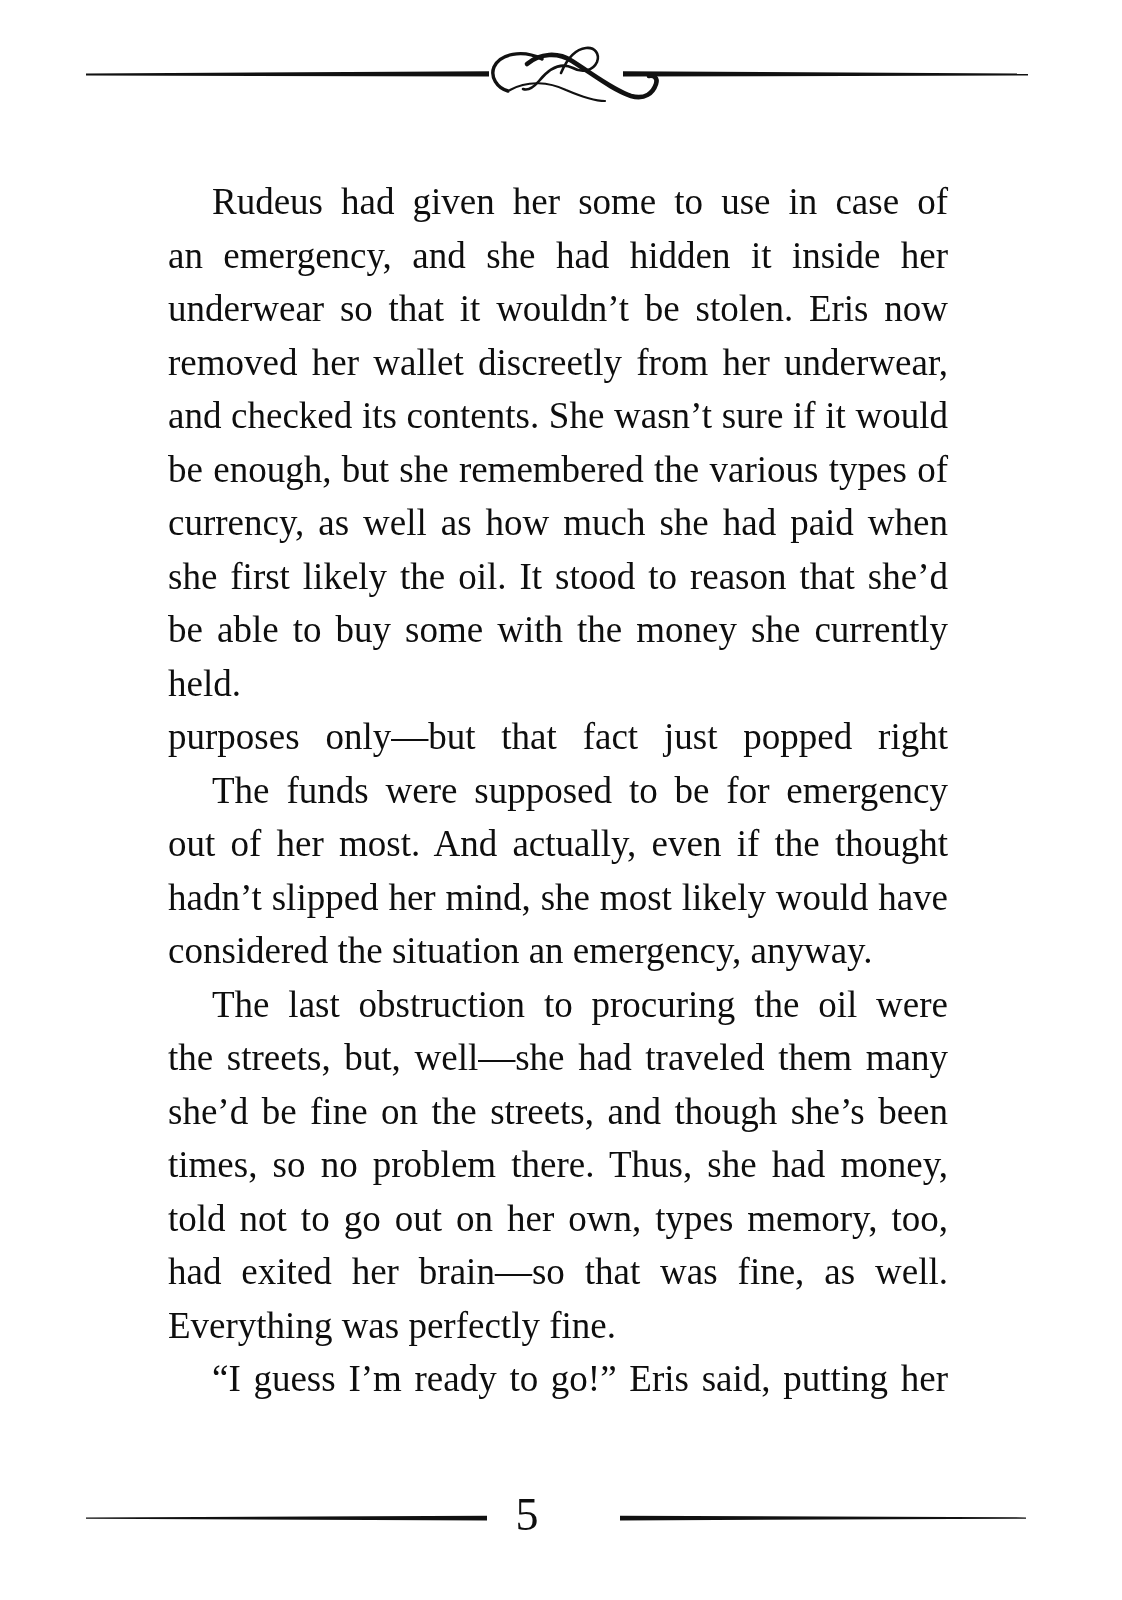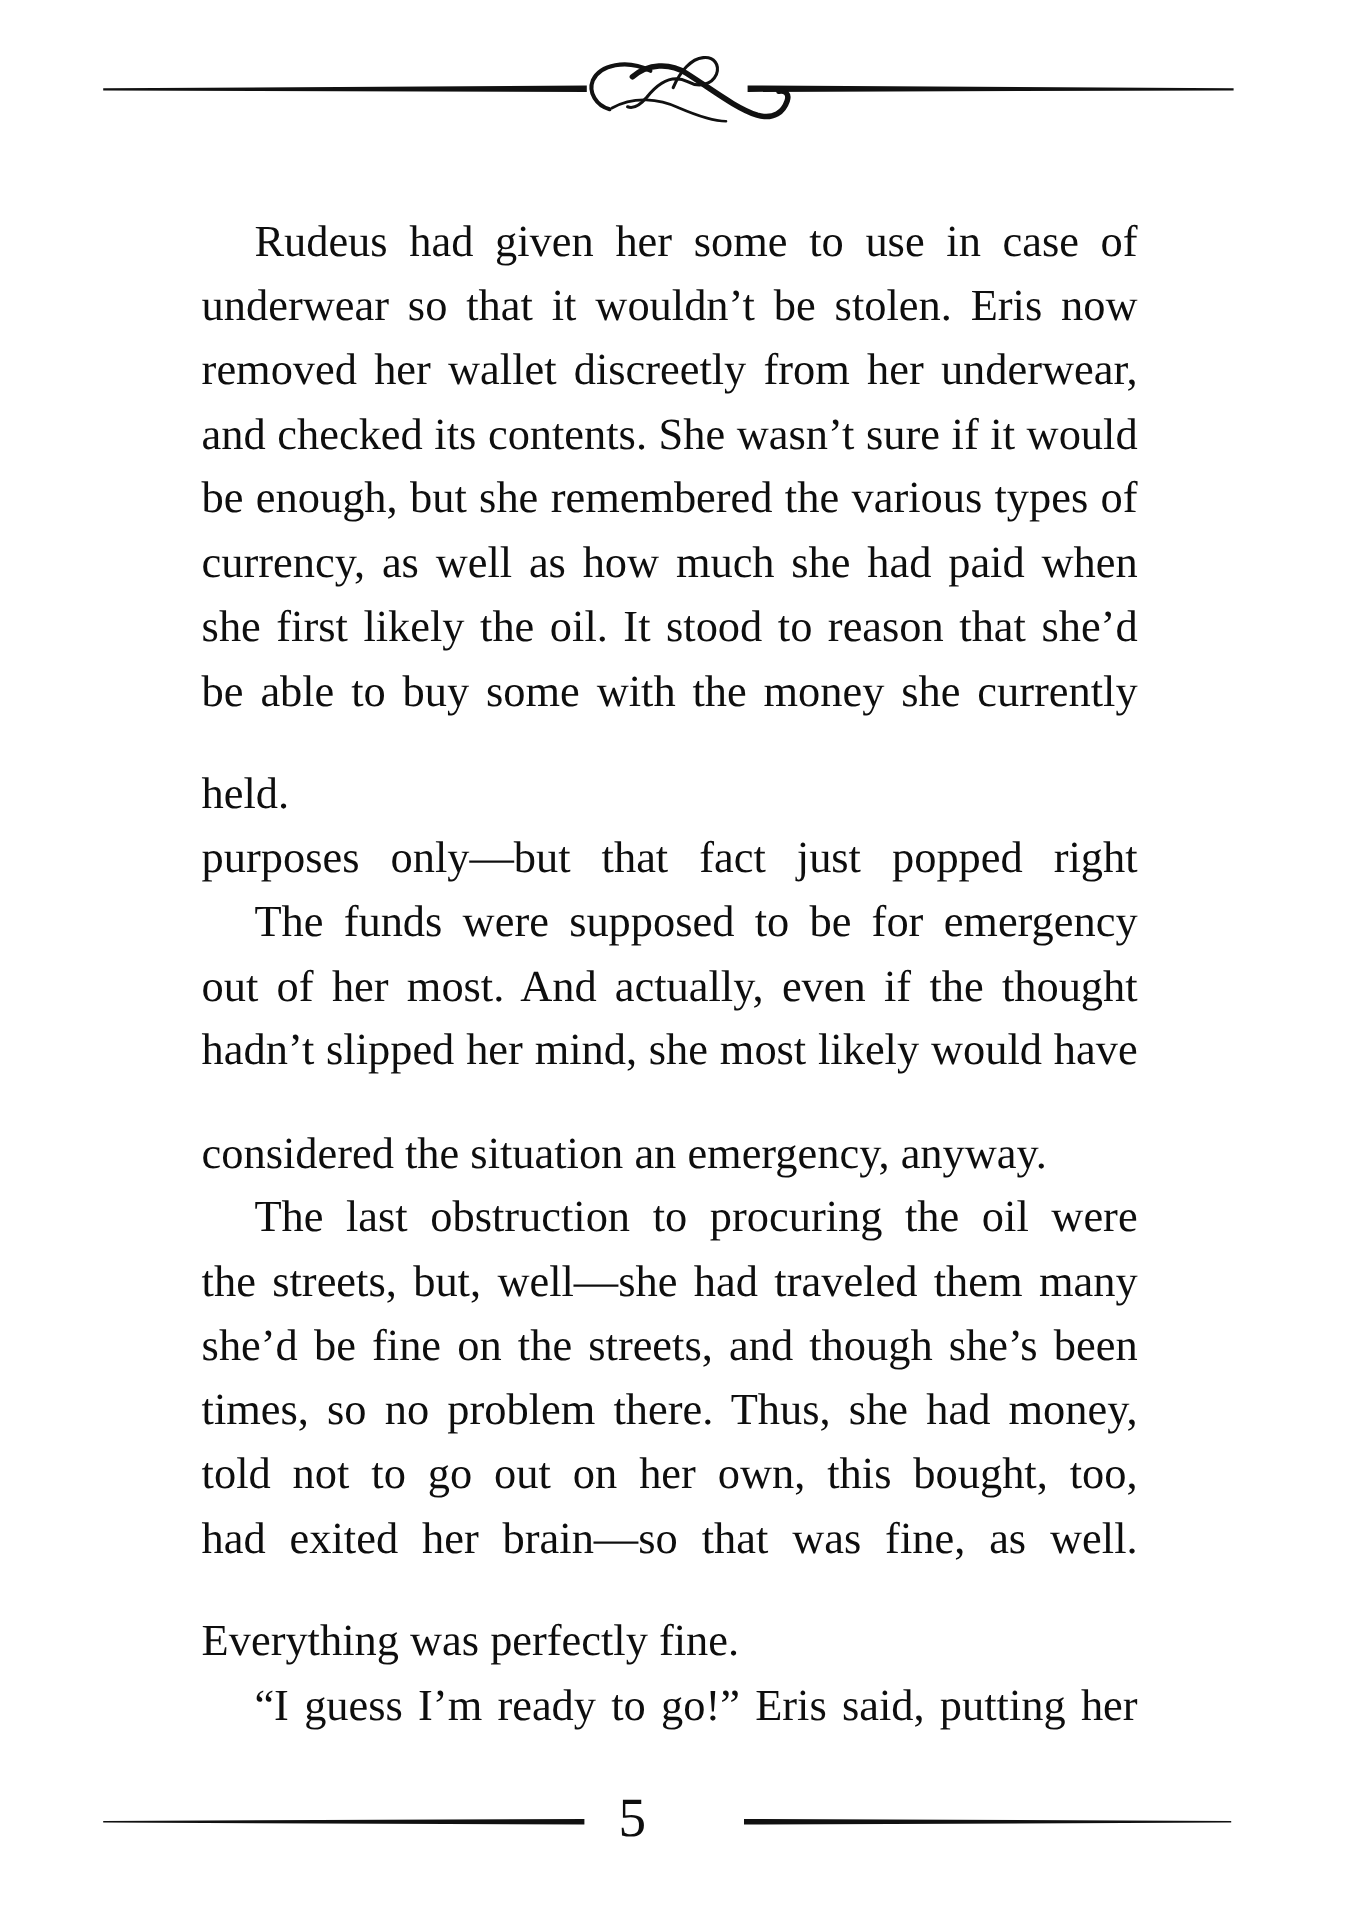--- a/index.html
+++ b/index.html
@@ -26,21 +26,21 @@
     line-height: 53.5px;
   }
   .para { margin: 0; }
   .line {
     display: block;
     text-align: justify;
     text-align-last: justify;
     height: 53.5px;
     white-space: normal;
   }
-  .line.lastline { text-align-last: left; margin-top: 32px; }
+  .line.lastline { text-align-last: left; }
   .line.firstline { text-indent: 44px; }
   .footer-divider {
     position: absolute;
     top: 1500px; left: 0;
     width: 1122px; height: 40px;
   }
   .page-number {
     position: absolute;
     top: 1492px; left: 0; right: 0;
     text-align: center;
@@ -67,20 +67,21 @@
       <path class="stroke-ink" stroke-width="4.6" d="M 527,26 C 540,15 558,14 572,23 C 594,37 613,52 631,58 C 645,62 653,55 656,46 C 658,40 654,37 649,38"></path>
       <path class="stroke-ink" stroke-width="3.4" d="M 542,21 C 522,11 500,16 494,29 C 490,39 497,50 508,53"></path>
       <path class="stroke-ink" stroke-width="2.6" d="M 561,35 C 567,21 576,11 586,10 C 595,9 600,16 597,24 C 593,33 582,35 573,30 C 559,23 547,33 539,43 C 533,50 528,53 523,51"></path>
       <path class="stroke-ink" stroke-width="2.2" d="M 510,52 C 528,42 549,44 566,52 C 580,58 594,63 605,63"></path>
     </g>
   </svg>
 
   <div class="body-text">
       <div class="para">
         <div class="line firstline">Rudeus had given her some to use in case of</div>
+        <div class="line">an emergency, and she had hidden it inside her</div>
         <div class="line">underwear so that it wouldn’t be stolen. Eris now</div>
         <div class="line">removed her wallet discreetly from her underwear,</div>
         <div class="line">and checked its contents. She wasn’t sure if it would</div>
         <div class="line">be enough, but she remembered the various types of</div>
         <div class="line">currency, as well as how much she had paid when</div>
         <div class="line">she first likely the oil. It stood to reason that she’d</div>
         <div class="line">be able to buy some with the money she currently</div>
         <div class="line lastline">held.</div>
       </div>
       <div class="para">
@@ -88,21 +89,21 @@
         <div class="line firstline">The funds were supposed to be for emergency</div>
         <div class="line">out of her most. And actually, even if the thought</div>
         <div class="line">hadn’t slipped her mind, she most likely would have</div>
         <div class="line lastline">considered the situation an emergency, anyway.</div>
       </div>
       <div class="para">
         <div class="line firstline">The last obstruction to procuring the oil were</div>
         <div class="line">the streets, but, well—she had traveled them many</div>
         <div class="line">she’d be fine on the streets, and though she’s been</div>
         <div class="line">times, so no problem there. Thus, she had money,</div>
-        <div class="line">told not to go out on her own, this bought, too,</div>
+        <div class="line">told not to go out on her own, types memory, too,</div>
         <div class="line">had exited her brain—so that was fine, as well.</div>
         <div class="line lastline">Everything was perfectly fine.</div>
       </div>
       <div class="para">
         <div class="line firstline">“I guess I’m ready to go!” Eris said, putting her</div>
       </div>
     </div>
 
   <svg class="footer-divider" viewBox="0 0 1122 40" xmlns="http://www.w3.org/2000/svg" aria-hidden="true">
     <g>

